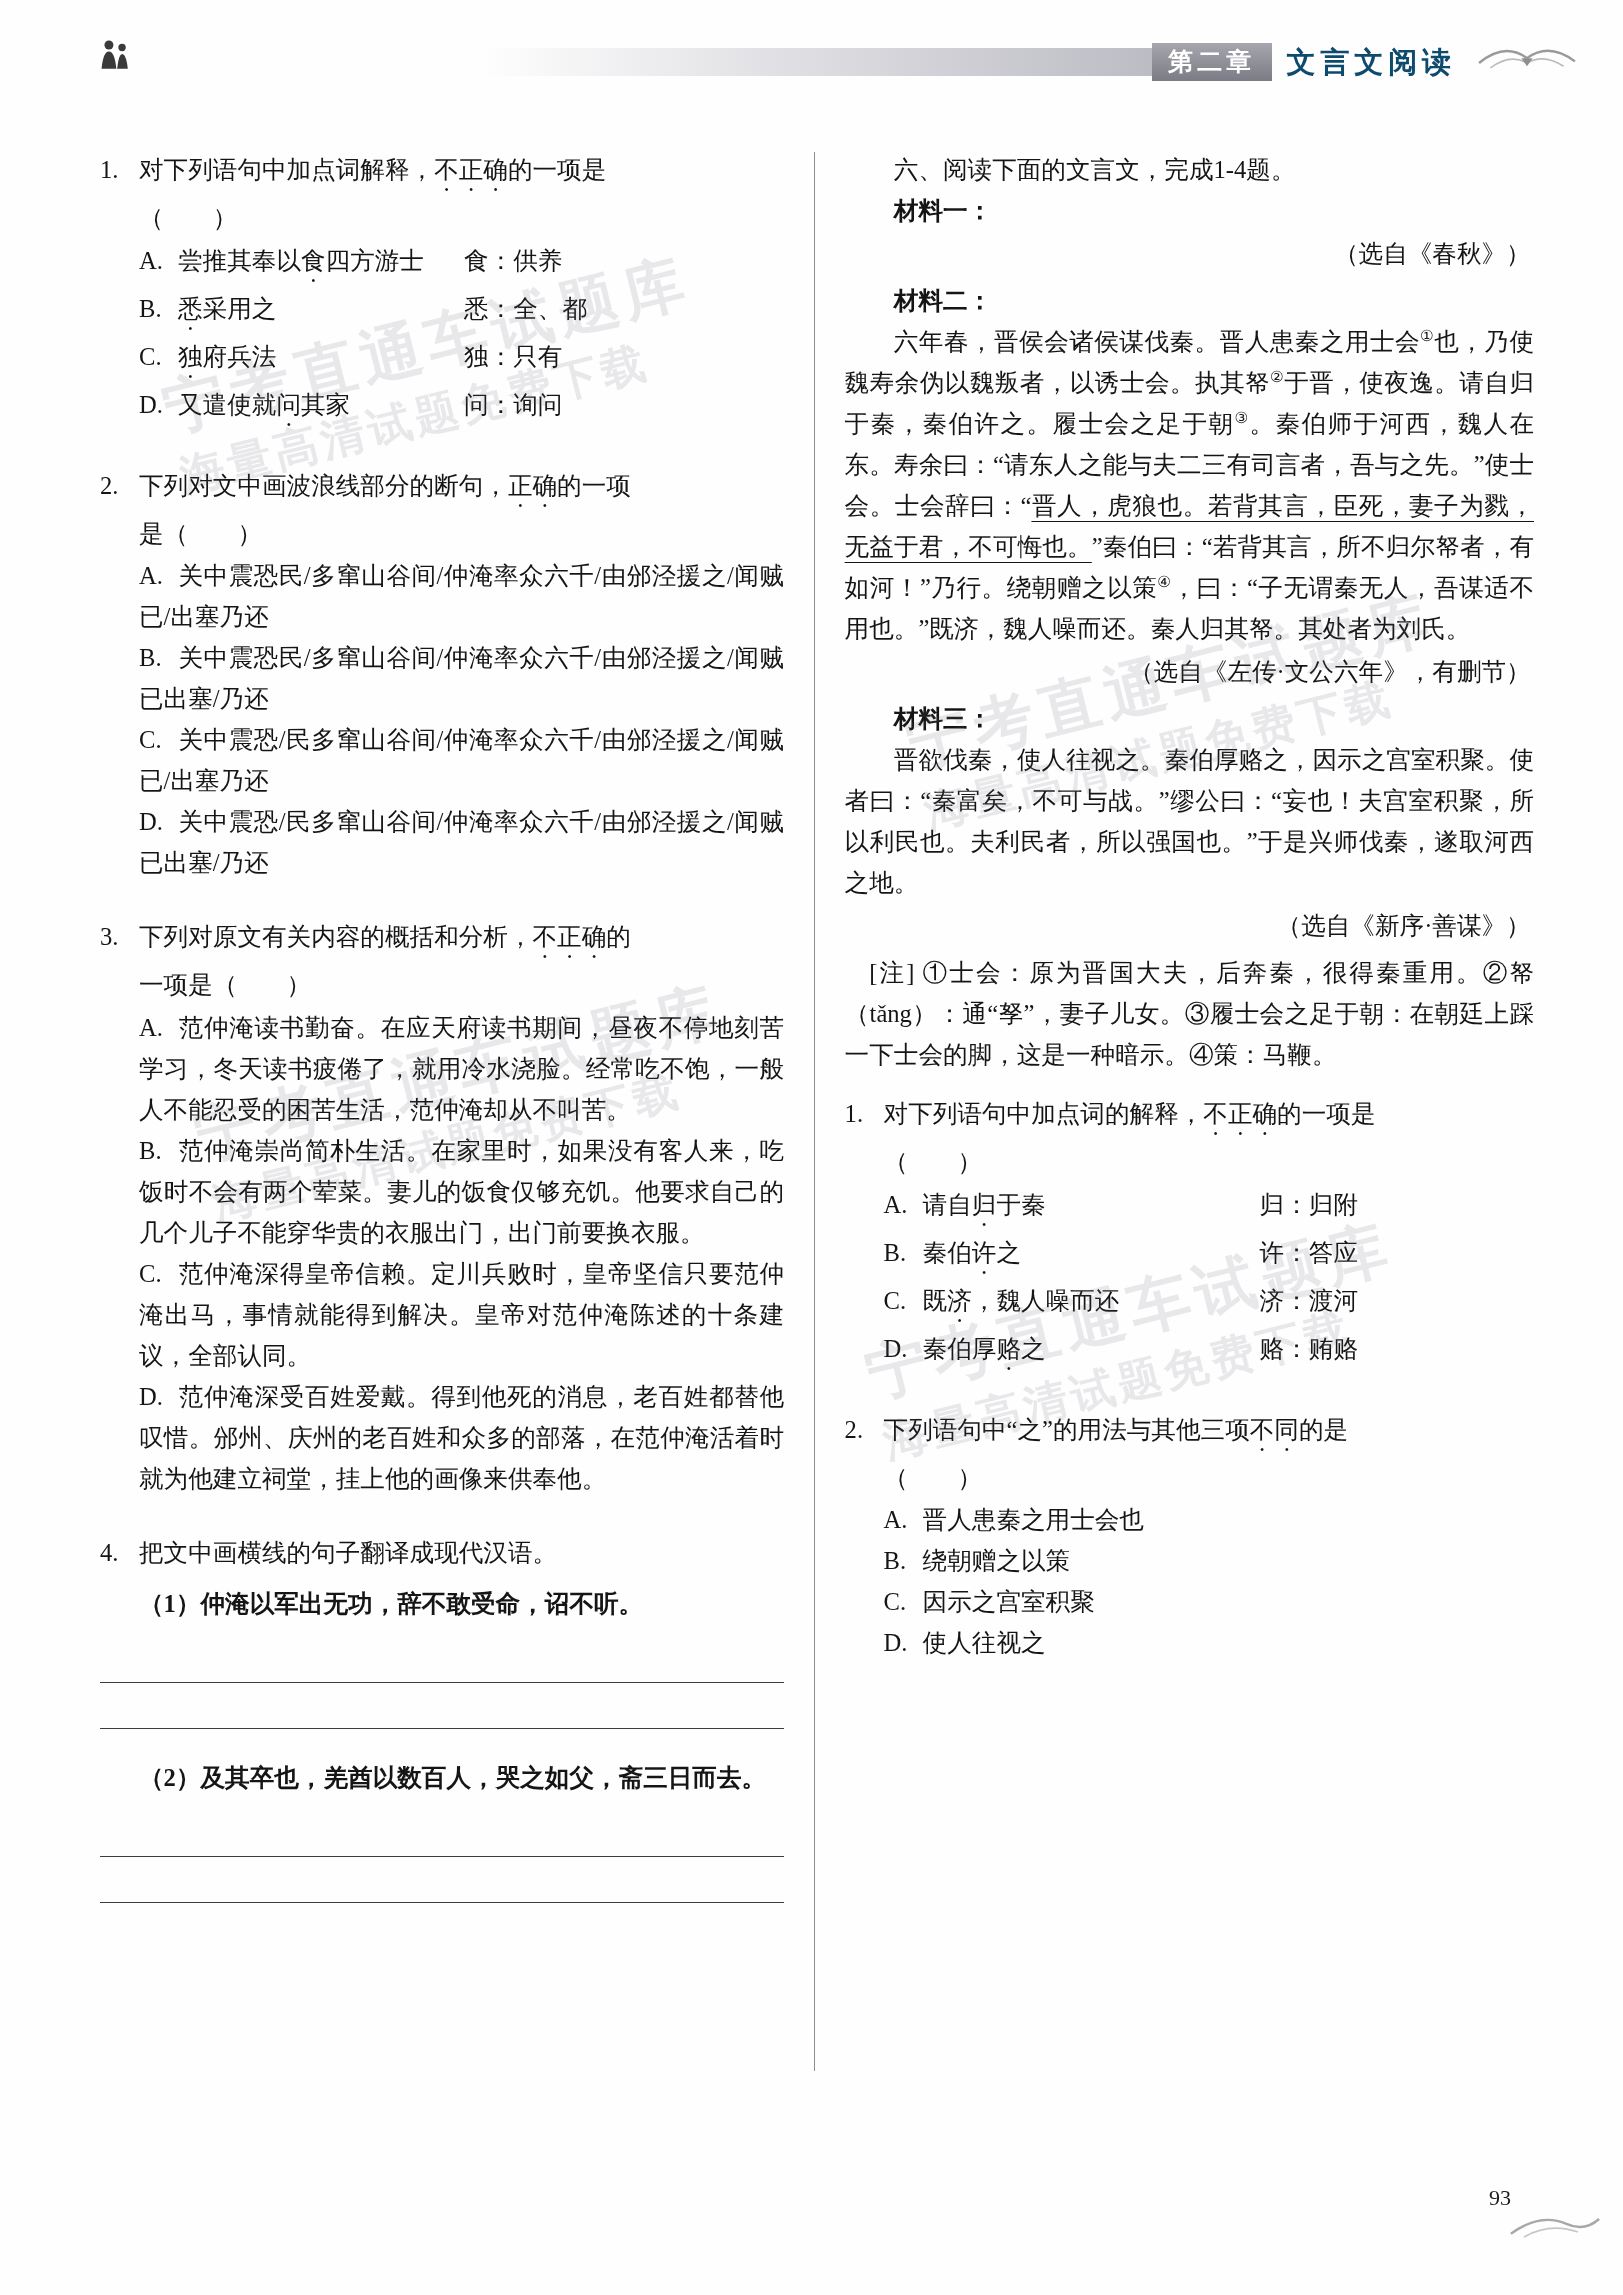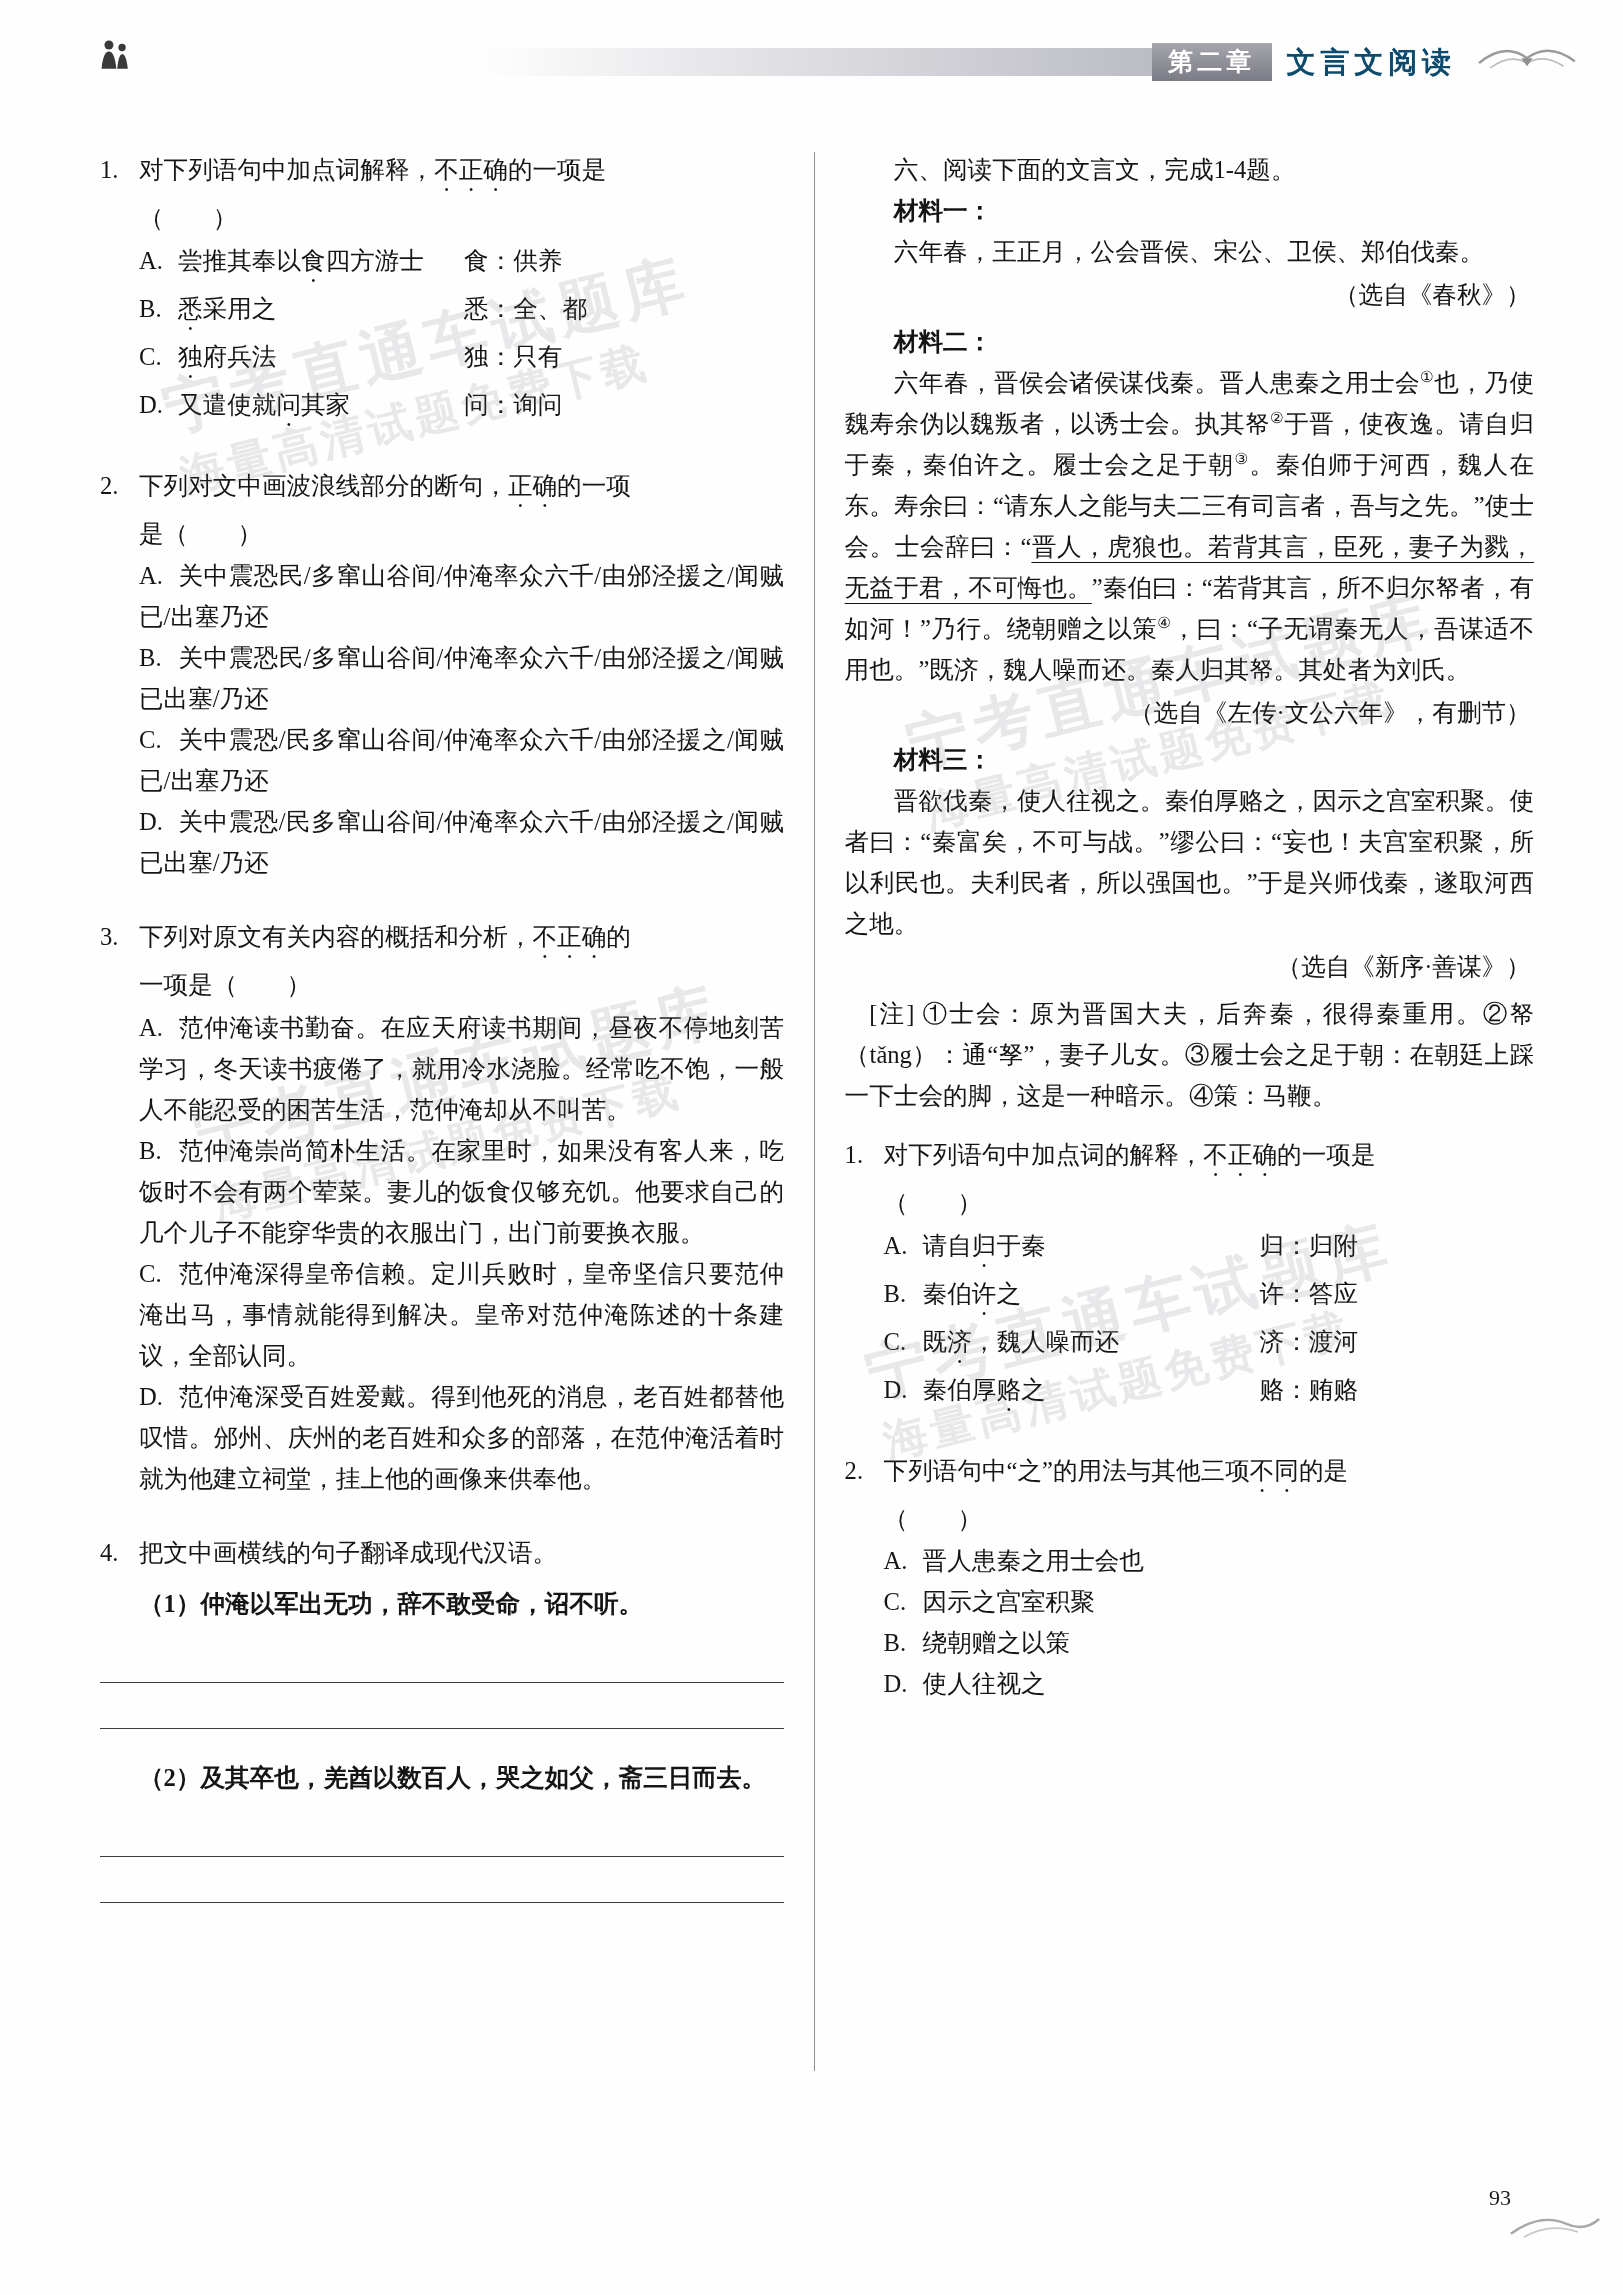--- a/index.html
+++ b/index.html
@@ -227,21 +227,20 @@
 
     </section>
 
     <div class="divider"></div>
 
     <section class="col-right">
 
       <div class="section-title">六、阅读下面的文言文，完成1-4题。</div>
 
       <div class="mat-label">材料一：</div>
-      <div class="para">六年春，王正月，公会晋侯、宋公、卫侯、郑伯伐秦。</div>
       <div class="source">（选自《春秋》）</div>
 
       <div class="mat-label">材料二：</div>
       <div class="para"><span>六年春，晋侯会诸侯谋伐秦。晋人患秦之用士会</span><span class="seg-sup">①</span><span>也，乃使魏寿余伪以魏叛者，以诱士会。执其帑</span><span class="seg-sup">②</span><span>于晋，使夜逸。请自归于秦，秦伯许之。履士会之足于朝</span><span class="seg-sup">③</span><span>。秦伯师于河西，魏人在东。寿余曰：“请东人之能与夫二三有司言者，吾与之先。”使士会。士会辞曰：“</span><span class="seg-u">晋人，虎狼也。若背其言，臣死，妻子为戮，无益于君，不可悔也。</span><span>”秦伯曰：“若背其言，所不归尔帑者，有如河！”乃行。绕朝赠之以策</span><span class="seg-sup">④</span><span>，曰：“子无谓秦无人，吾谋适不用也。”既济，魏人噪而还。秦人归其帑。其处者为刘氏。</span></div>
       <div class="source">（选自《左传·文公六年》，有删节）</div>
 
       <div class="mat-label">材料三：</div>
       <div class="para">晋欲伐秦，使人往视之。秦伯厚赂之，因示之宫室积聚。使者曰：“秦富矣，不可与战。”缪公曰：“妄也！夫宫室积聚，所以利民也。夫利民者，所以强国也。”于是兴师伐秦，遂取河西之地。</div>
       <div class="source">（选自《新序·善谋》）</div>
 
@@ -270,22 +269,22 @@
             <span class="opt-sentence"><span>秦伯厚</span><span class="seg-em">赂</span><span>之</span></span>
             <span class="opt-gloss">赂：贿赂</span>
           </div>
         </div>
       </div>
 
       <div class="question">
         <div class="stem"><span class="qnum">2.</span><span><span>下列语句中“之”的用法与其他三项</span><span class="seg-em">不同</span><span>的是</span><br><span>（　　）</span></span></div>
         <div class="options">
           <div class="opt"><span class="opt-label">A.</span><span>晋人患秦之用士会也</span></div>
+          <div class="opt"><span class="opt-label">B.</span><span>绕朝赠之以策</span></div>
           <div class="opt"><span class="opt-label">C.</span><span>因示之宫室积聚</span></div>
-          <div class="opt"><span class="opt-label">B.</span><span>绕朝赠之以策</span></div>
           <div class="opt"><span class="opt-label">D.</span><span>使人往视之</span></div>
         </div>
       </div>
 
     </section>
   </div>
 
   <div class="page-num">93</div>
   <div class="footer-swoosh">
     <svg width="98" height="33" viewBox="0 0 120 40">

